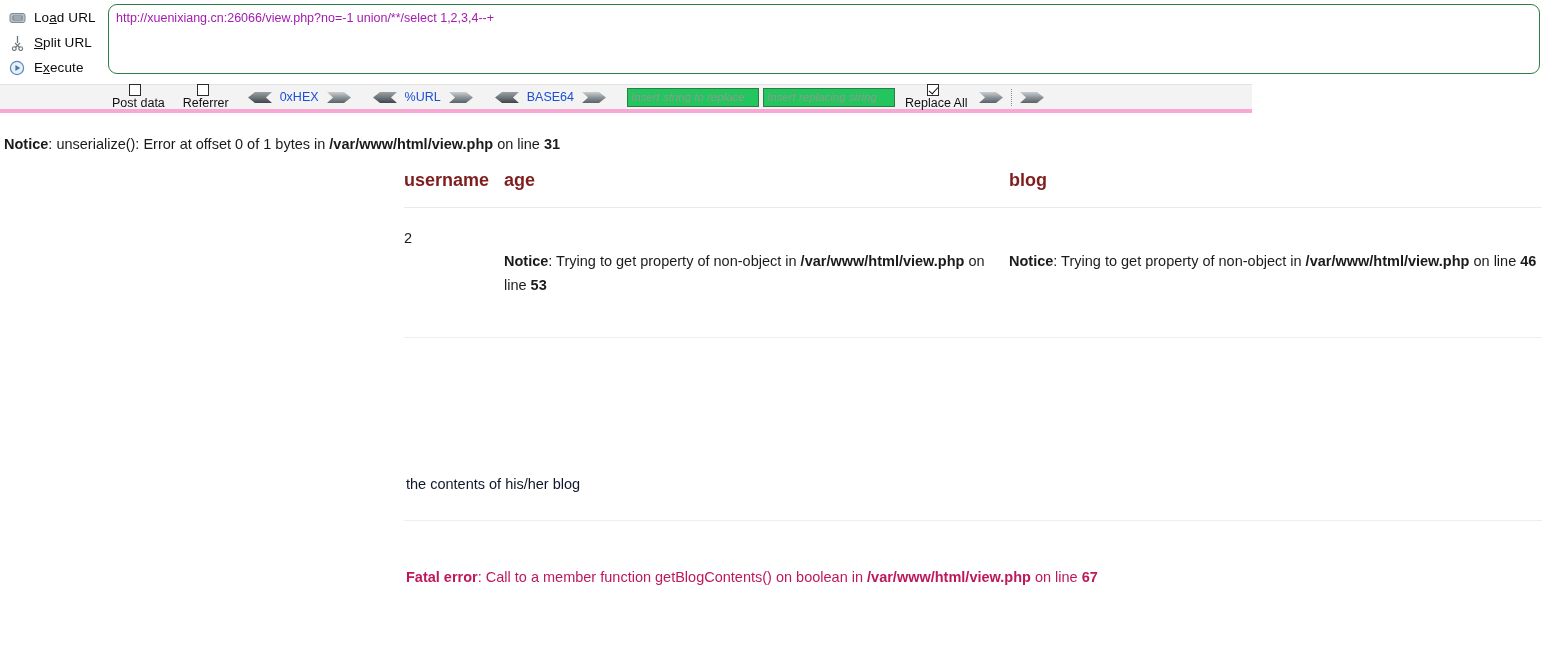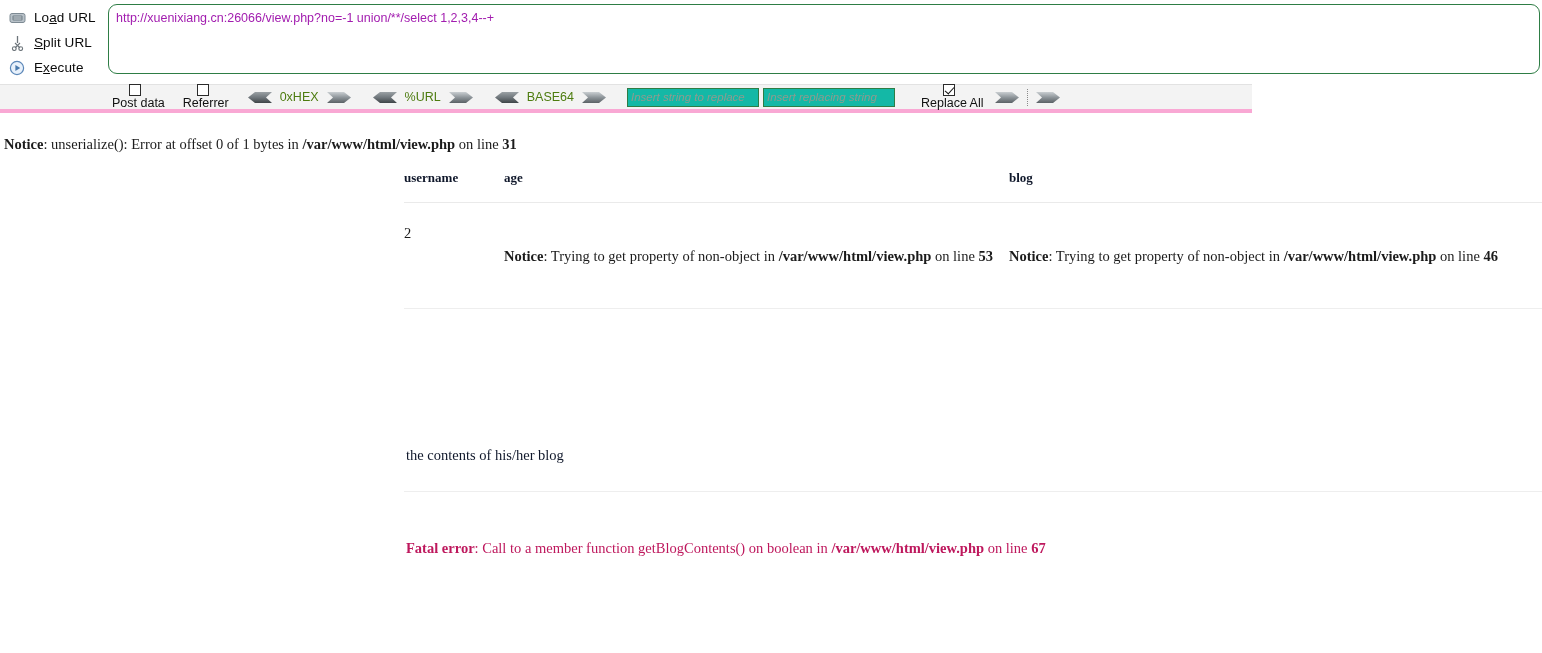--- a/index.html
+++ b/index.html
@@ -117,76 +117,76 @@
   .cb-group .t { font-size: 12.5px; }
 
   .enc-group {
     display: flex;
     align-items: center;
     margin-right: 20px;
   }
   .enc-group .nm {
     font-size: 12.5px;
     margin: 0 7px;
-    color: #4d7c0f;
+    color: #1d4ed8;
     white-space: nowrap;
   }
 
   .arrow {
     width: 26px; height: 13px;
     display: block;
   }
 
   .rp-input {
     width: 132px;
     height: 19px;
     border: 1px solid #2e7d45;
-    background: #14b8a6;
+    background: #22c55e;
     font-family: "Liberation Sans", sans-serif;
     font-size: 11.5px;
     font-style: italic;
     color: #111;
     padding: 1px 3px;
     outline: none;
     margin-right: 4px;
   }
   .rp-input::placeholder { color: #8f9b8f; font-style: italic; opacity: 1; }
 
   .dotted-sep {
     width: 0; height: 17px;
     border-left: 1px dotted #8a8a8a;
     margin: 0 7px;
   }
 
   
   #page {
     padding: 0;
-    font-family: Liberation Serif, serif;
+    font-family: Liberation Sans, sans-serif;
     color: #1b1b1b;
   }
 
   .notice-line {
     font-size: 14.5px;
     line-height: 20px;
     color: #1b1b1b;
     padding: 21px 0 0 2px;
   }
   .notice-line b { font-weight: bold; }
 
   .tbl {
     width: 1512px;
     margin: 16px 0 0 0;
     border-collapse: collapse;
     table-layout: fixed;
   }
   .tbl th {
     text-align: left;
-    font-size: 13px;
+    font-size: 18px;
     font-weight: bold;
-    color: #0f172a;
+    color: #7f1d1d;
     padding: 0 0 16px 0;
     border-bottom: 1px solid #eaeaea;
     vertical-align: top;
   }
   .tbl td {
     font-size: 14.5px;
     line-height: 24px;
     color: #1b1b1b;
     padding: 18px 0 40px 0;
     border-bottom: 1px solid #eeeeee;
@@ -330,21 +330,21 @@
       <span class="nm">BASE64</span>
       <svg class="arrow" viewBox="0 0 26 13">
         <polygon points="1,1 18,1 25,6.5 18,12 1,12 7,6.5" fill="url(#gr0)"></polygon>
       </svg>
     </div>
 
     <input class="rp-input" type="text" placeholder="Insert string to replace" style="">
 
     <input class="rp-input" type="text" placeholder="Insert replacing string" style="">
 
-    <div class="cb-group" style="margin-right:10px;margin-left:22px;">
+    <div class="cb-group" style="margin-right:10px;margin-left:6px;">
       <span class="cbx checked"></span>
       <span class="t">Replace All</span>
     </div>
 
     <svg class="arrow" viewBox="0 0 26 13">
       <polygon points="1,1 18,1 25,6.5 18,12 1,12 7,6.5" fill="url(#gr0)"></polygon>
     </svg>
 
     <span class="dotted-sep"></span>
 

